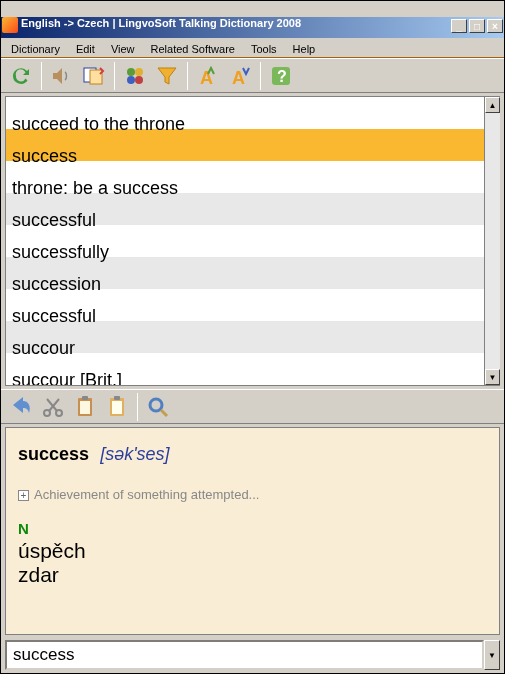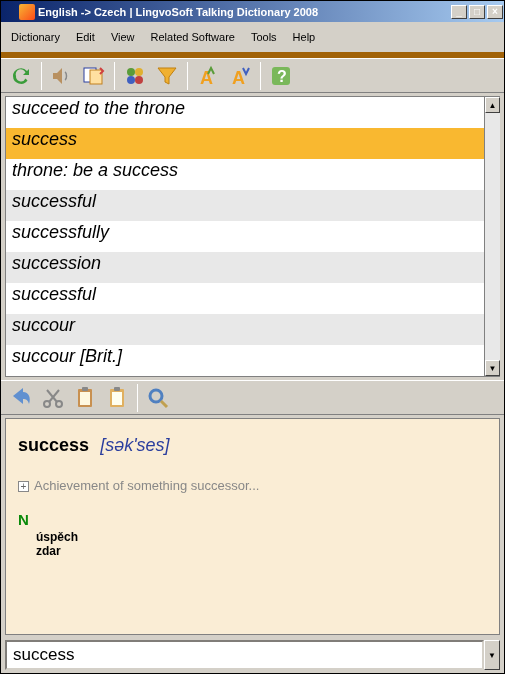--- a/index.html
+++ b/index.html
@@ -12,22 +12,22 @@
   border: 1px solid #000;
   display: flex;
   flex-direction: column;
   overflow: hidden;
 }
 .titlebar {
   height: 21px;
   background: linear-gradient(to right, #0a246a, #a6caf0);
   color: #fff;
   display: flex;
-  align-items: center;
-  padding-left: 18px;
+  padding-left: 1px;
+  margin-top: 16px;
 }
 .titlebar-icon {
   width: 16px;
   height: 16px;
   margin-right: 3px;
   background: linear-gradient(135deg, #f7b733, #fc4a1a);
   border-radius: 2px;
 }
 .titlebar-text {
   font-weight: bold;
@@ -44,26 +44,26 @@
   border-bottom-color: #404040;
   font-family: Arial, sans-serif;
   font-size: 10px;
   font-weight: bold;
   display: flex;
   align-items: center;
   justify-content: center;
   cursor: pointer;
 }
 .menubar {
-  height: 36px;
-  background: #d4d0c8;
-  display: flex;
-  align-items: center;
+  height: 20px;
+  background: #d4d0c8;
+  display: flex;
+  align-items: flex-end;
   padding: 0 2px;
-  border-bottom: 6px solid #a16207;
+  border-bottom: 1px solid #a16207;
 }
 .menu-item {
   padding: 2px 8px;
   cursor: pointer;
 }
 .toolbar {
   height: 35px;
   background: #d4d0c8;
   border-top: 1px solid #fff;
   border-bottom: 1px solid #808080;
@@ -96,26 +96,25 @@
   background: #fff;
   display: flex;
 }
 .wordlist-items {
   flex: 1;
   overflow: hidden;
 }
 .word-item {
   font-size: 18px;
   font-family: "Verdana", sans-serif;
-  padding: 0 6px;
+  padding: 16px 6px;
   cursor: pointer;
   height: 31px;
   line-height: 22.4px;
   white-space: nowrap;
-  font-style: italic;
 }
 .word-item.selected { background: #f9b830; }
 .word-item.alt { background: #e8e8e8; }
 .wordlist-scroll {
   width: 16px;
   background: #d4d0c8;
   border-left: 1px solid #808080;
   display: flex;
   flex-direction: column;
 }
@@ -183,23 +182,21 @@
   font-size: 13px;
   margin-bottom: 18px;
 }
 .pos {
   color: #0a8a0a;
   font-size: 15px;
   font-weight: bold;
   margin-bottom: 2px;
 }
 .translation {
-  font-size: 12px;
-  margin-left: 18px;
-  font-weight: bold;
+  font-size: 21px;
 }
 .related {
   margin-top: 62px;
   color: #2a3e9e;
   font-size: 15px;
 }
 .search-area {
   margin: 2px 4px 3px 4px;
   display: flex;
 }
@@ -369,21 +366,21 @@
       </svg>
   </div>
 </div>
 
 <div class="detail-pane">
   <div class="headword-row">
     <span class="headword">success</span>
     <span class="phonetic">[sək'ses]</span>
   </div>
   <div class="definition">
-    <span class="expand-box">+</span><span>Achievement of something successor...</span>
+    <span class="expand-box">+</span><span>Achievement of something attempted...</span>
   </div>
   <div class="pos">N</div>
   <div class="translation">úspěch</div>
   <div class="translation">zdar</div>
 </div>
 
 <div class="search-area">
   <input class="search-input" value="success" style="">
   <div class="search-drop">▼</div>
 </div>

